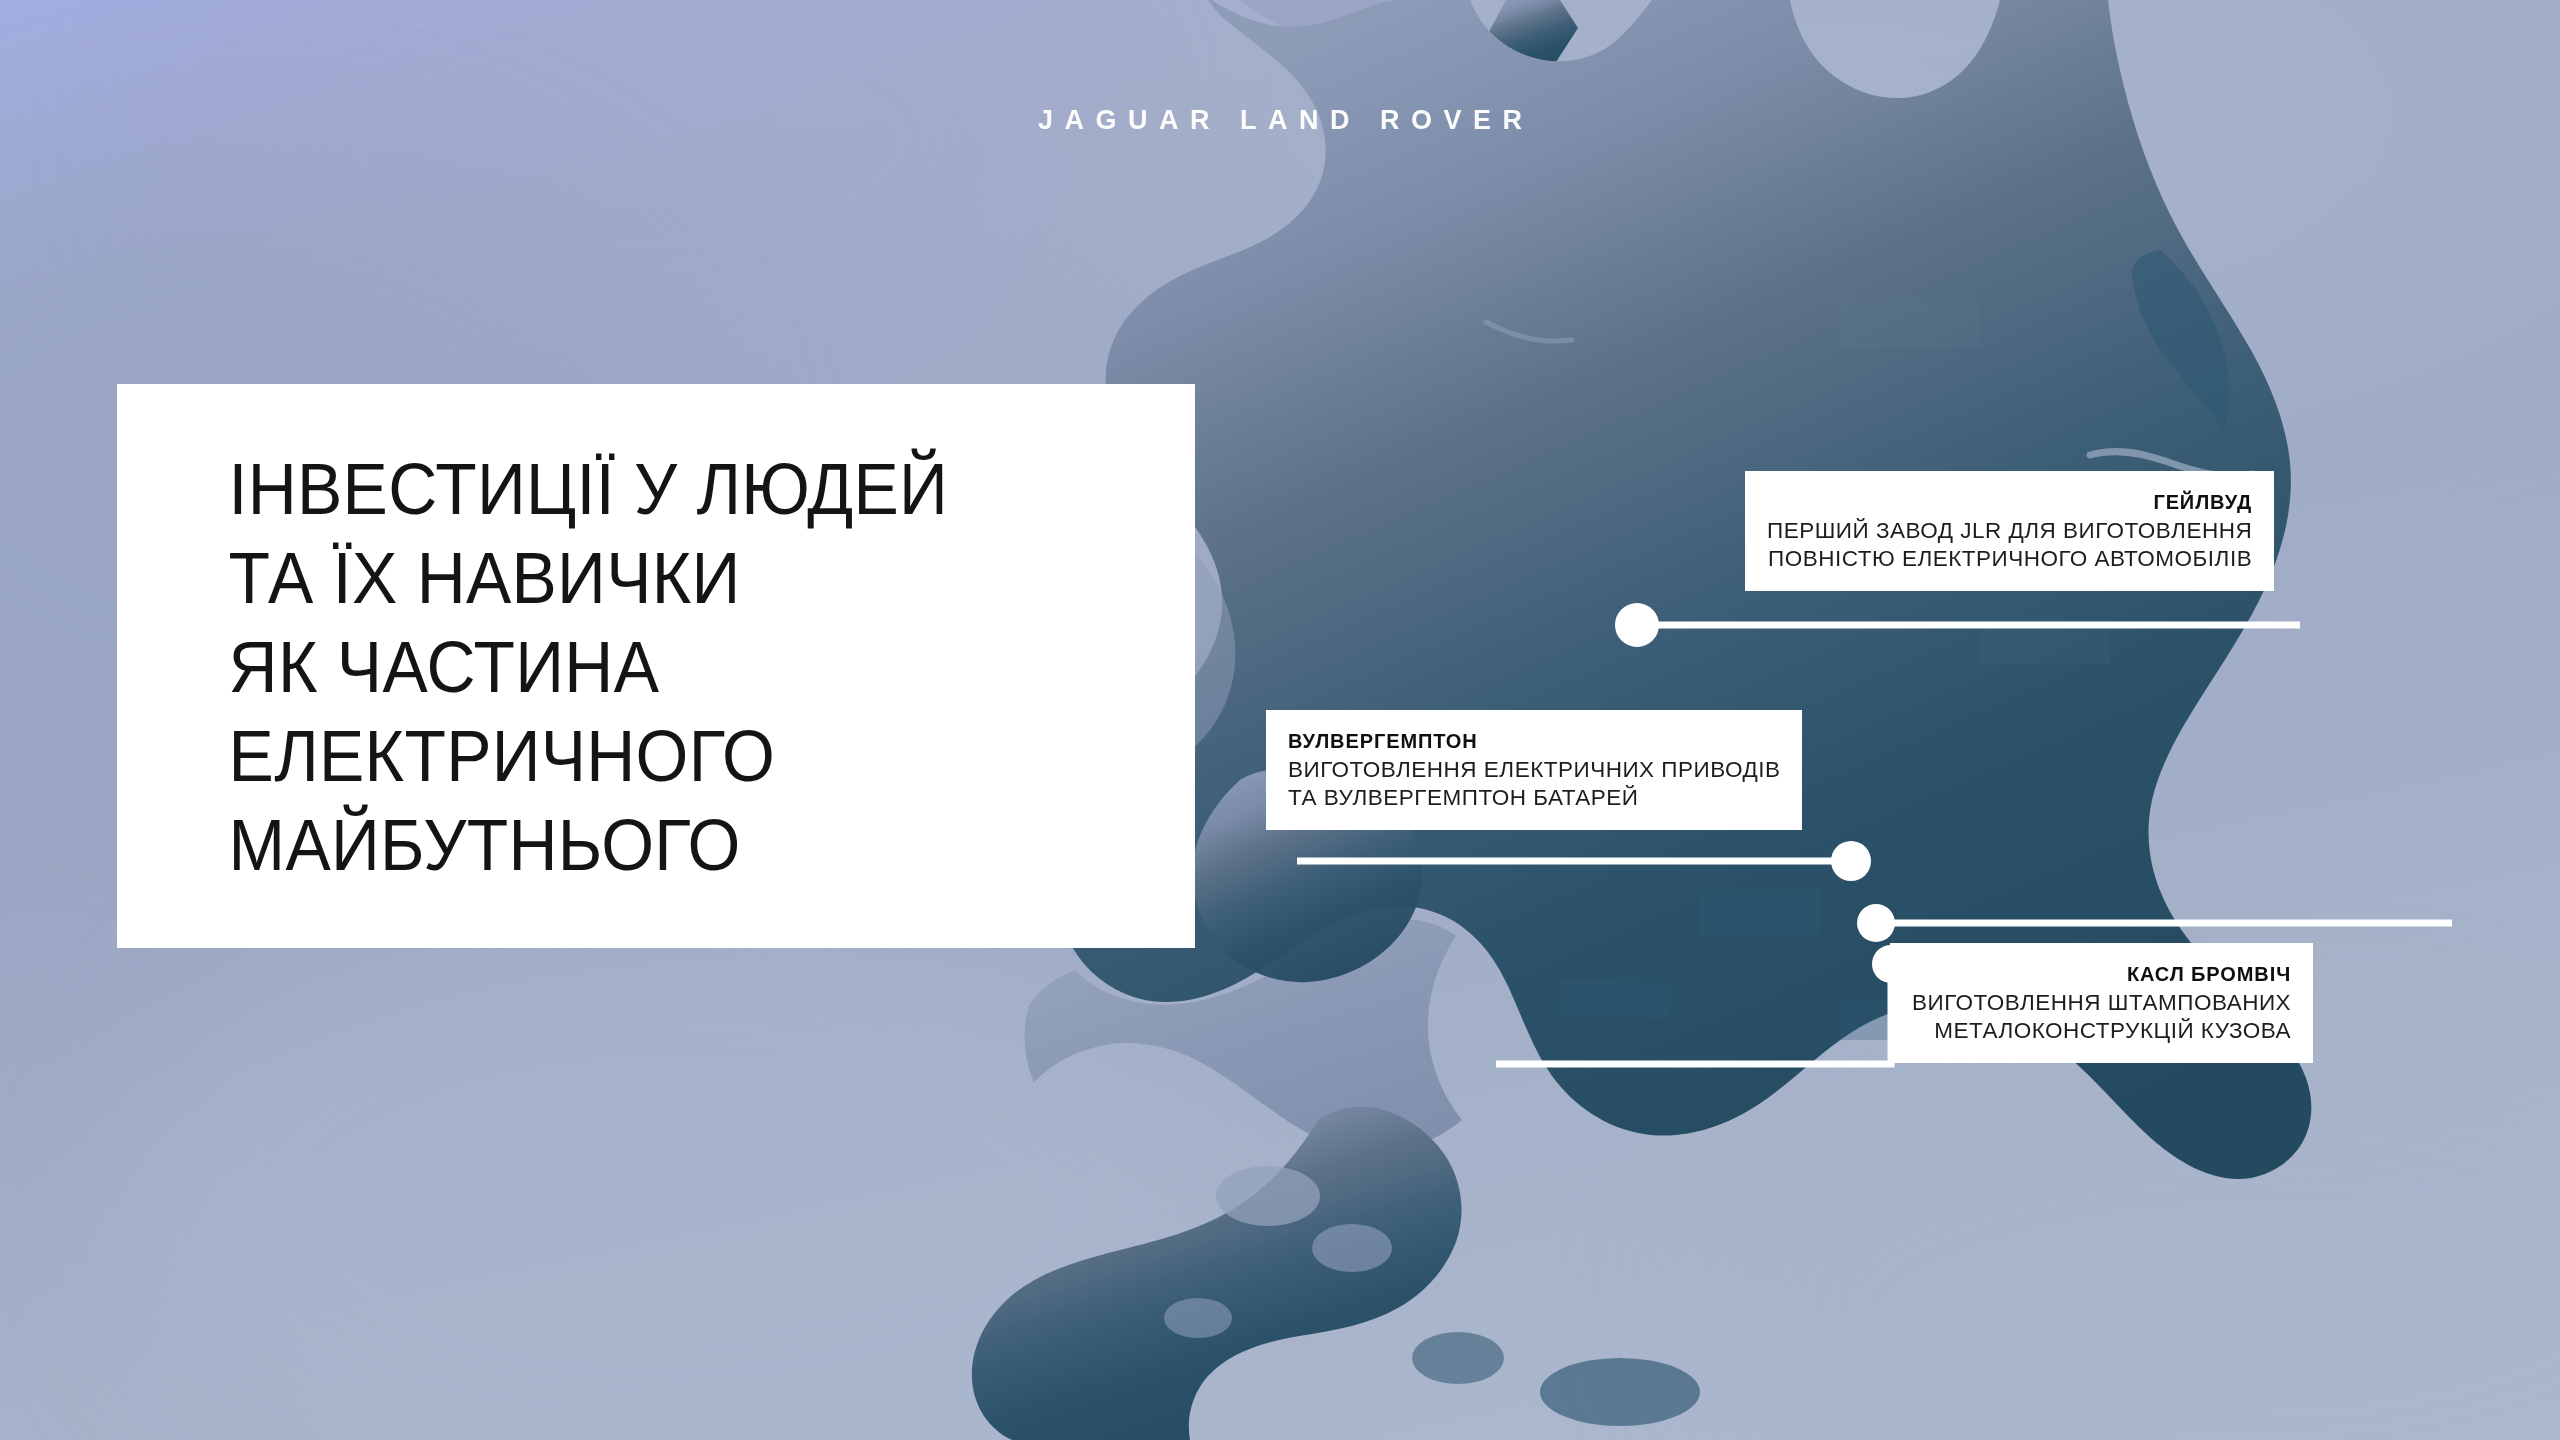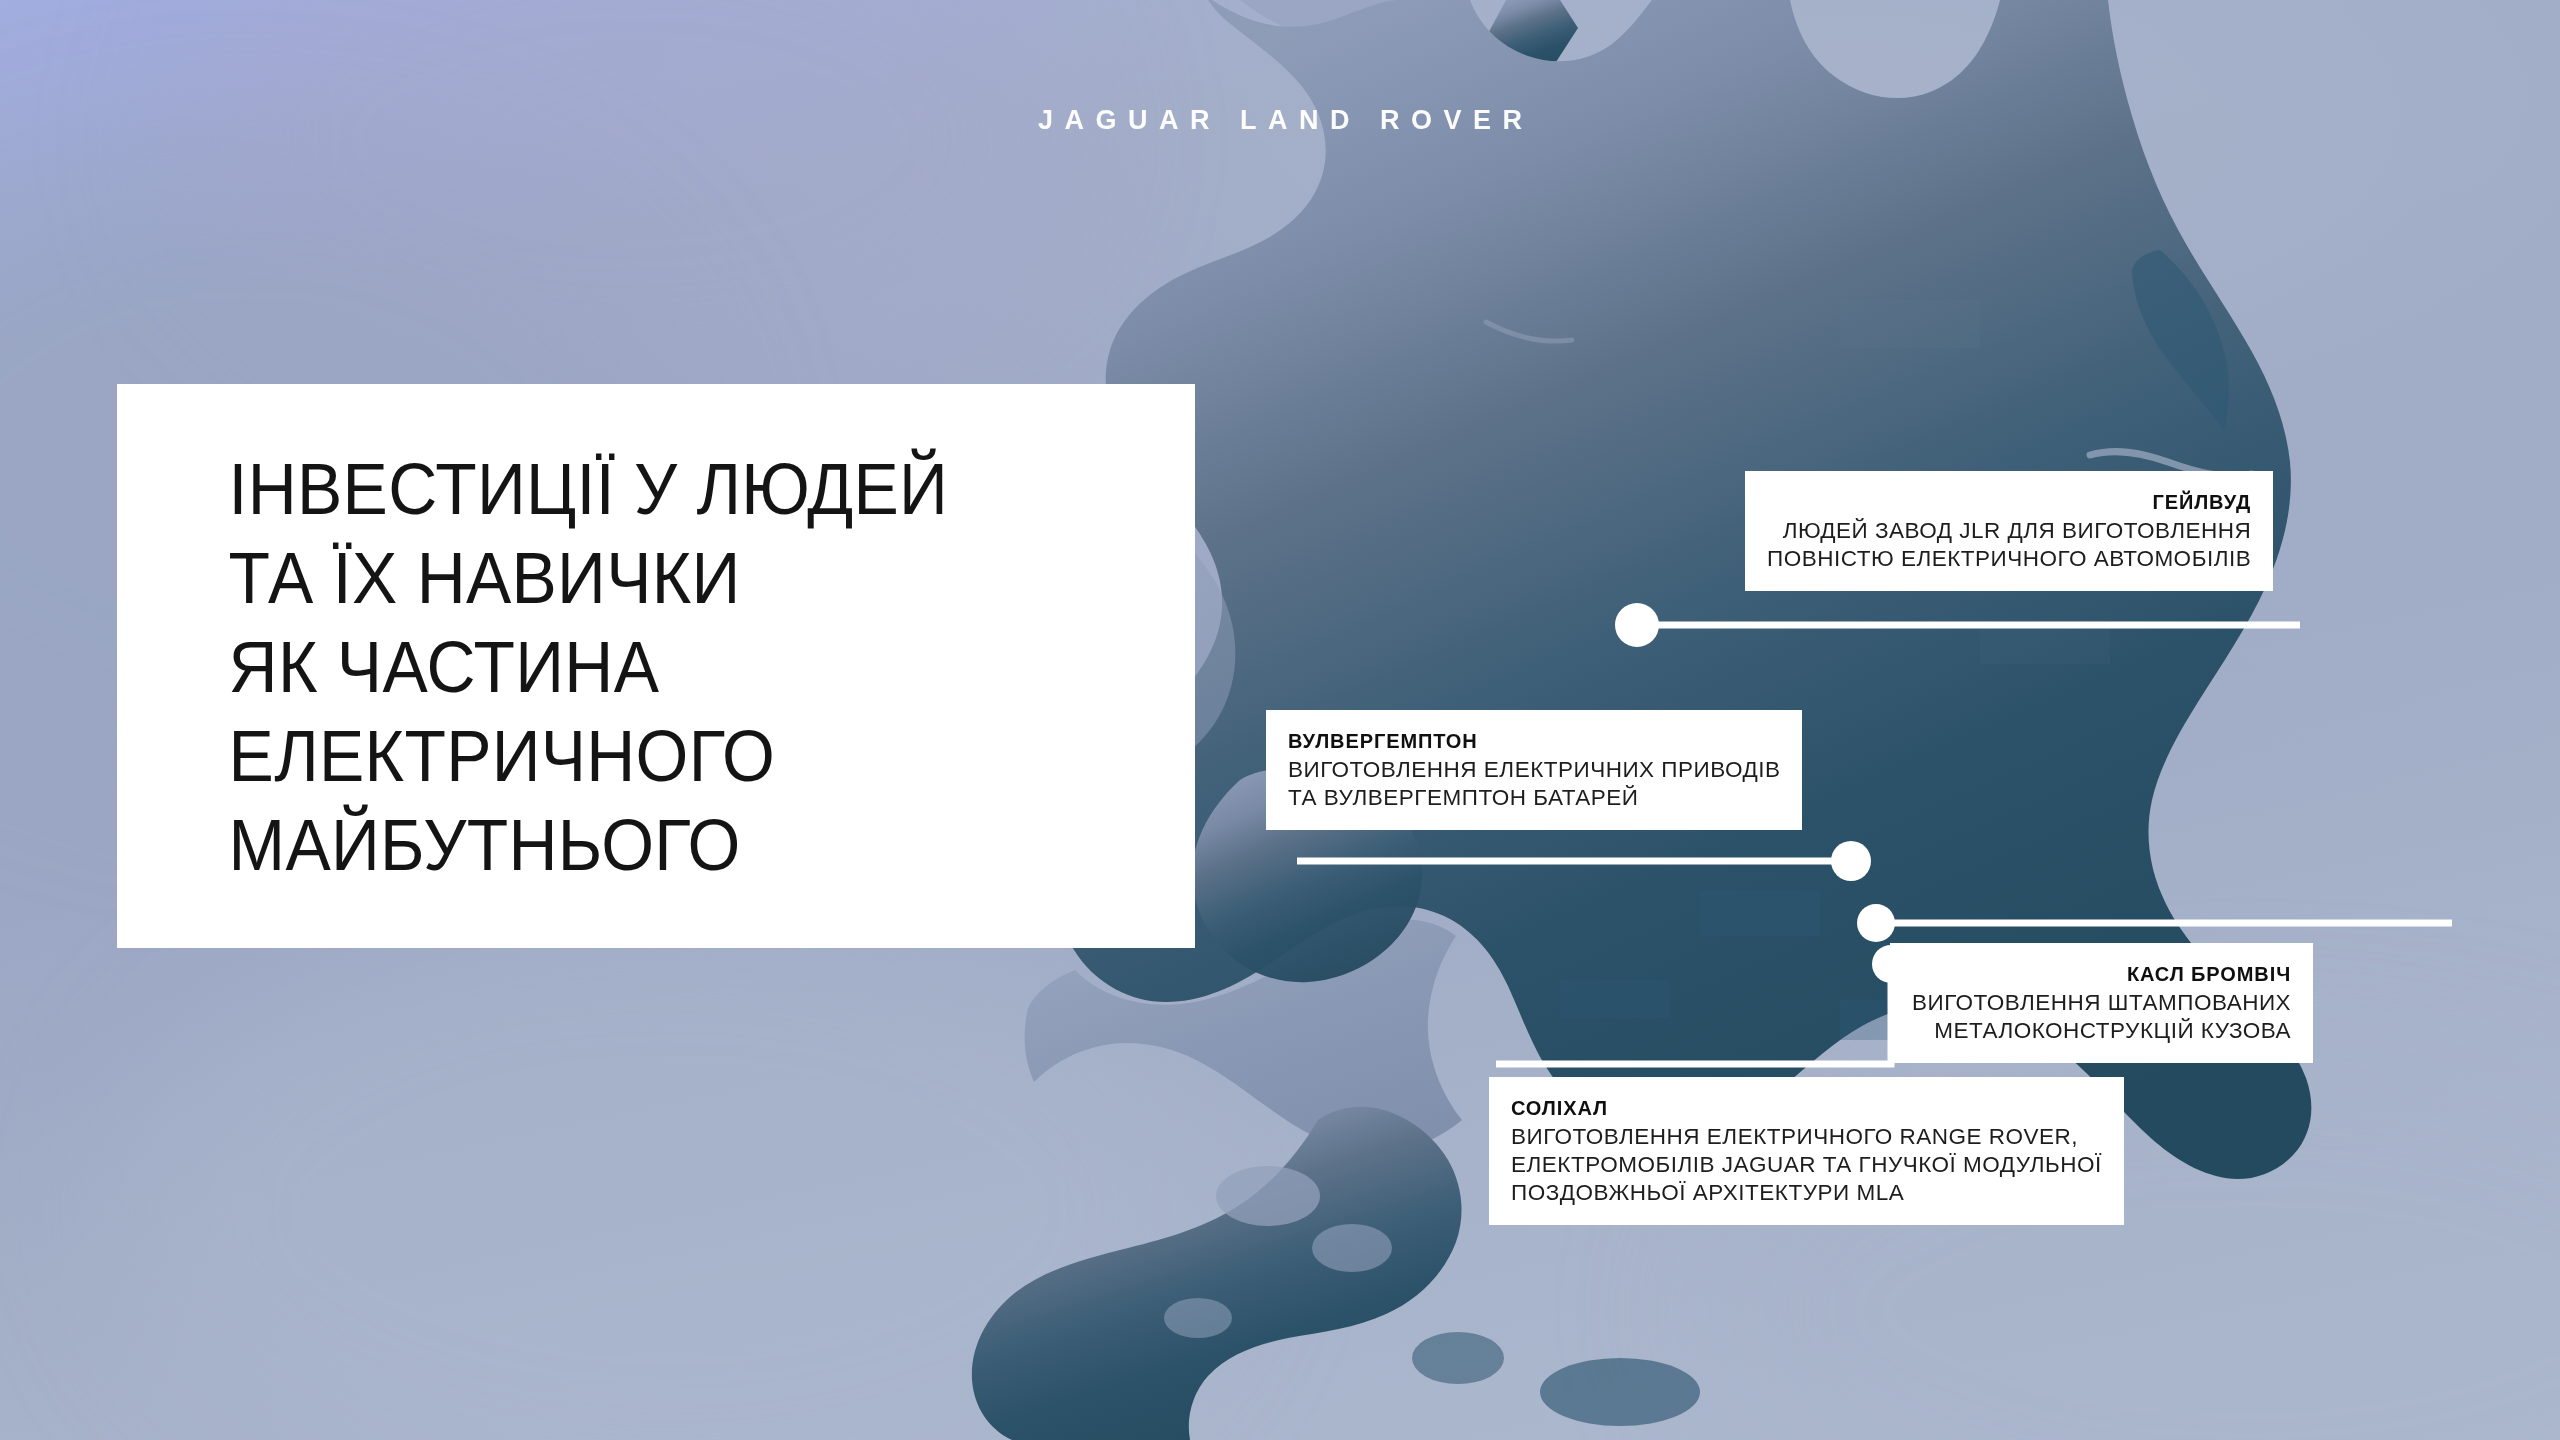--- a/index.html
+++ b/index.html
@@ -298,36 +298,30 @@
 
     <path d="M1878,923 L2452,923" stroke="#ffffff" stroke-width="7" fill="none"></path>
     <circle cx="1876" cy="923" r="19" fill="#ffffff"></circle>
 
     <path d="M1891,966 L1891,1064 L1496,1064" stroke="#ffffff" stroke-width="7" fill="none"></path>
     <circle cx="1891" cy="964" r="19" fill="#ffffff"></circle>
   </svg>
 
   <div class="callout align-right" id="callout-halewood">
     <div class="title">ГЕЙЛВУД</div>
-    <div class="body">ЛЮДЕЙ ЗАВОД JLR  ДЛЯ ВИГОТОВЛЕННЯ</div>
+    <div class="body">ПЕРШИЙ ЗАВОД JLR  ДЛЯ ВИГОТОВЛЕННЯ</div>
     <div class="body">ПОВНІСТЮ ЕЛЕКТРИЧНОГО АВТОМОБІЛІВ</div>
   </div>
 
   <div class="callout align-left" id="callout-wolverhampton">
     <div class="title">ВУЛВЕРГЕМПТОН</div>
     <div class="body">ВИГОТОВЛЕННЯ ЕЛЕКТРИЧНИХ ПРИВОДІВ</div>
     <div class="body">ТА ВУЛВЕРГЕМПТОН БАТАРЕЙ</div>
   </div>
 
   <div class="callout align-right" id="callout-castlebromwich">
     <div class="title">КАСЛ БРОМВІЧ</div>
     <div class="body">ВИГОТОВЛЕННЯ ШТАМПОВАНИХ</div>
     <div class="body">МЕТАЛОКОНСТРУКЦІЙ КУЗОВА</div>
   </div>
 
-  <div class="callout align-left" id="callout-solihull">
-    <div class="title">СОЛІХАЛ</div>
-    <div class="body">ВИГОТОВЛЕННЯ ЕЛЕКТРИЧНОГО RANGE ROVER,</div>
-    <div class="body">ЕЛЕКТРОМОБІЛІВ JAGUAR ТА ГНУЧКОЇ МОДУЛЬНОЇ</div>
-    <div class="body">ПОЗДОВЖНЬОЇ АРХІТЕКТУРИ MLA</div>
-  </div>
 
 </div>
 
 </body></html>

